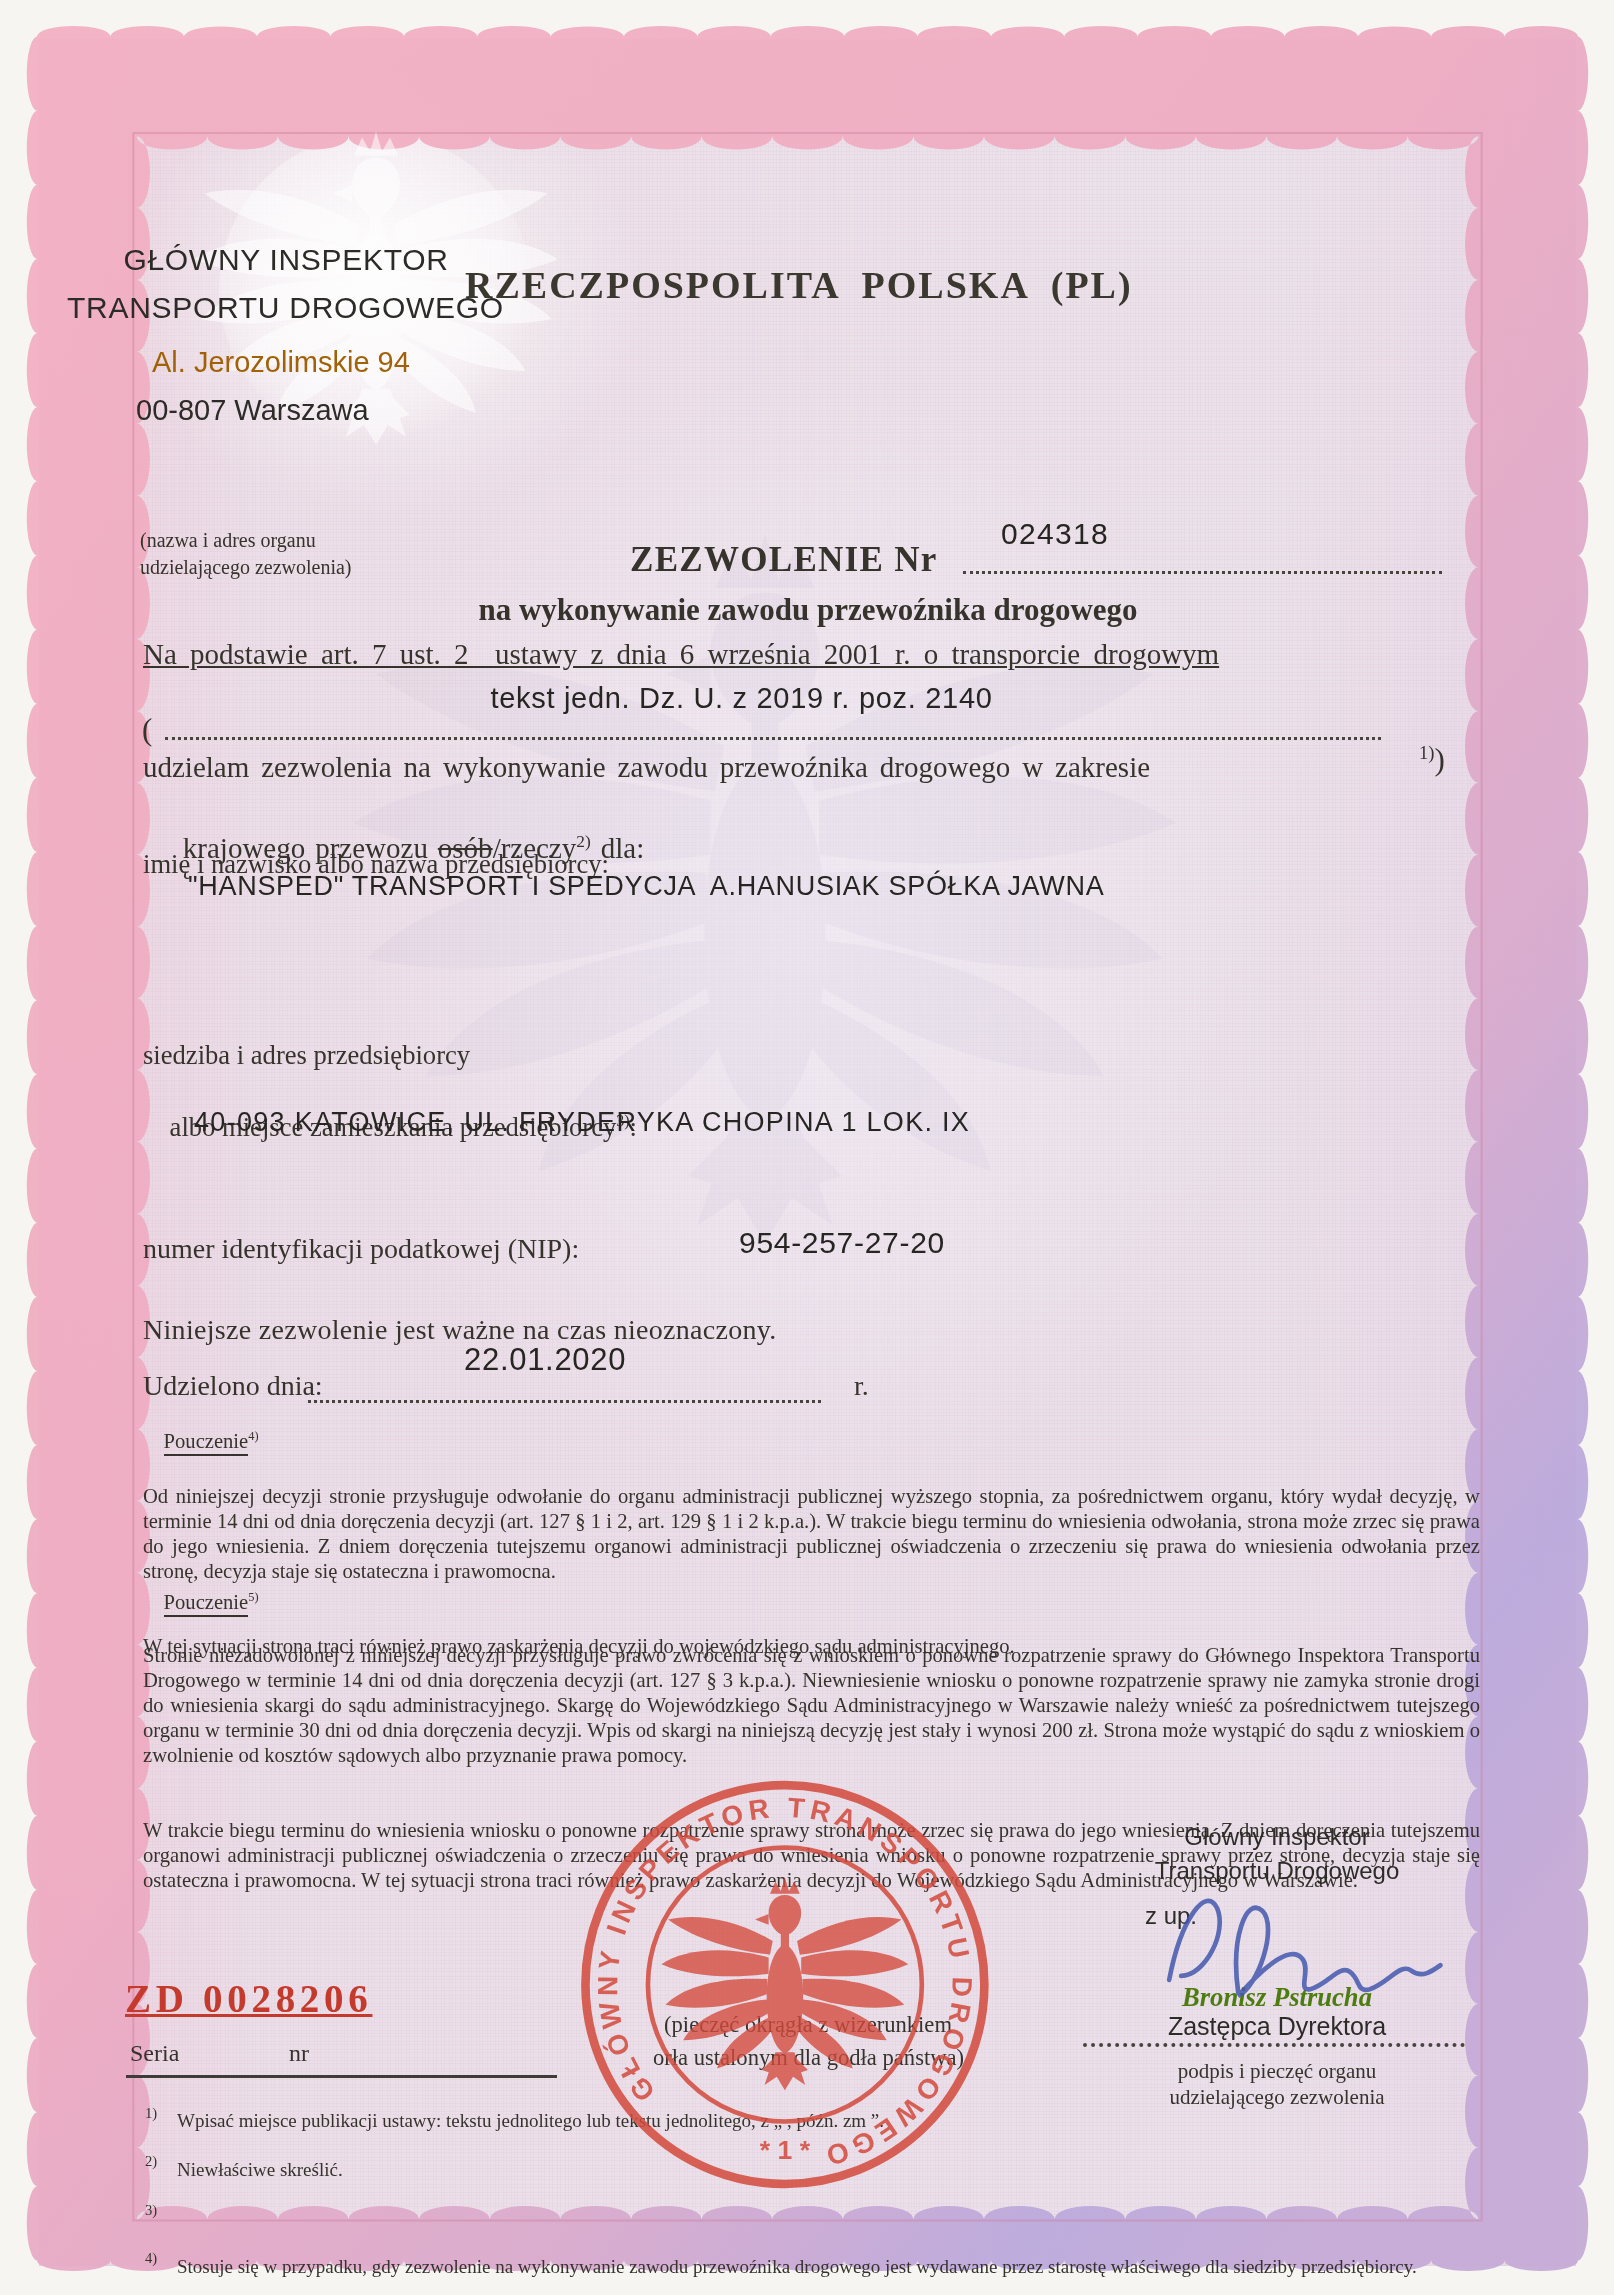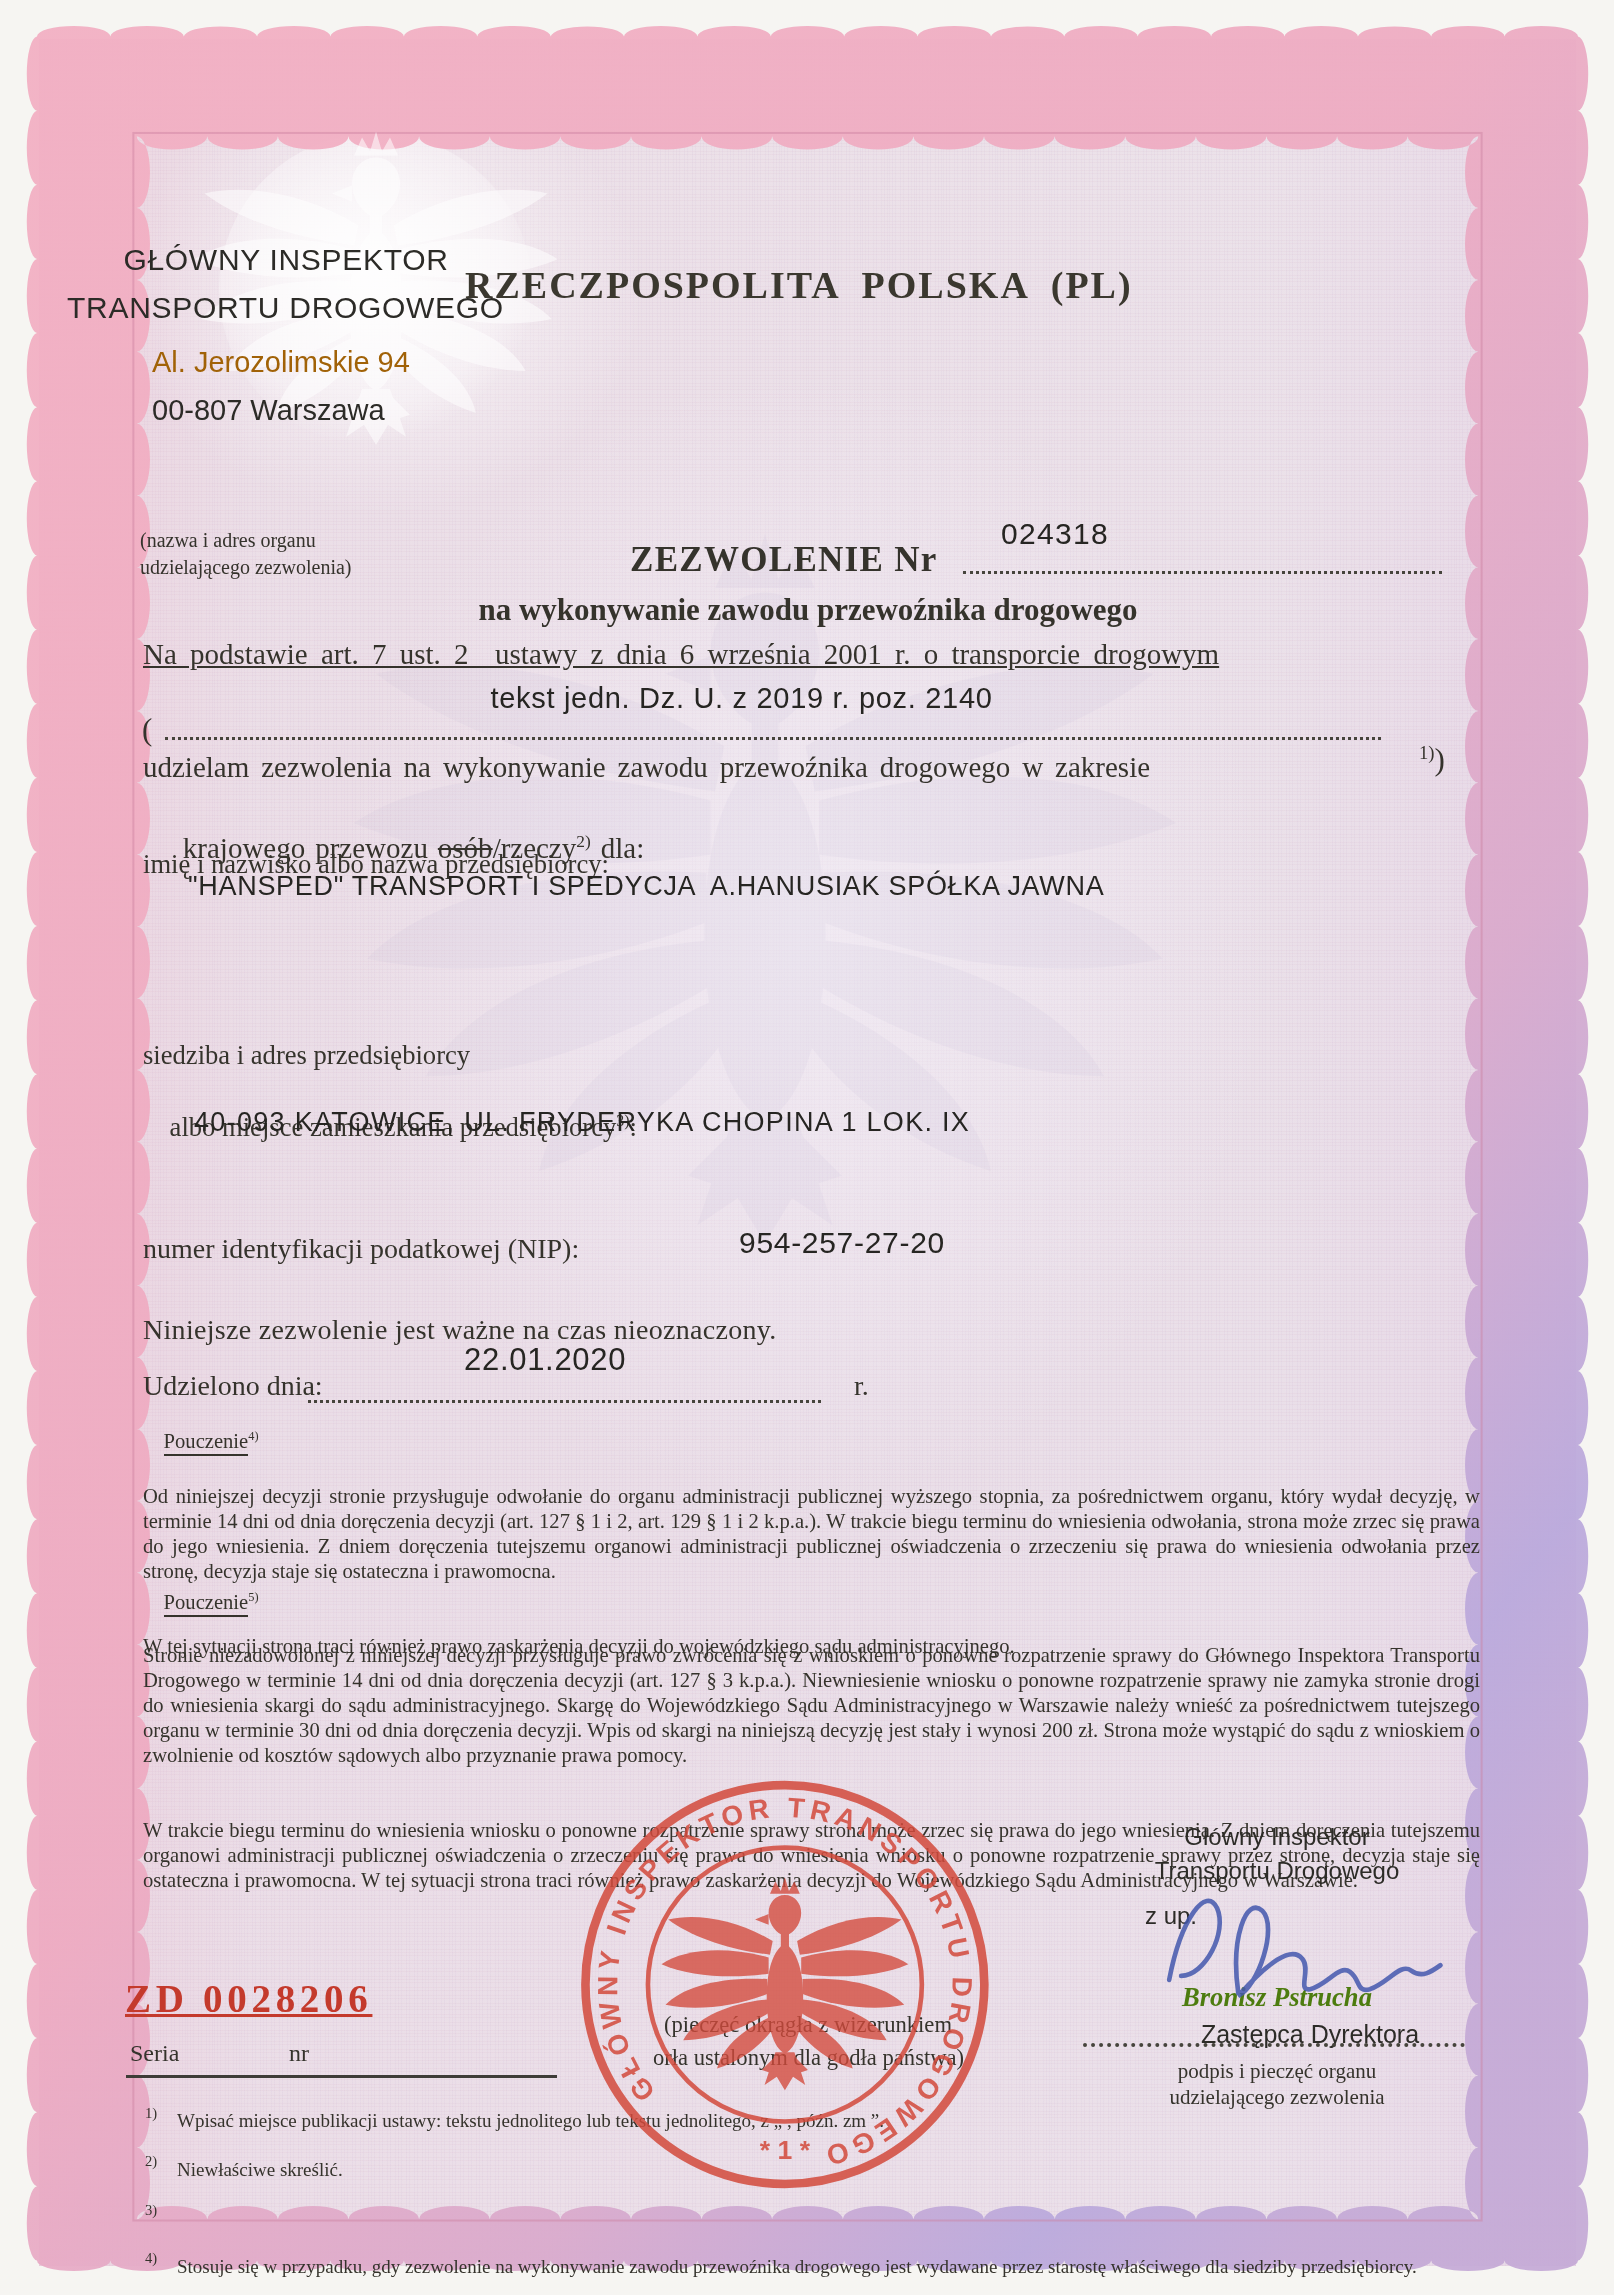--- a/index.html
+++ b/index.html
@@ -72,21 +72,21 @@
     </defs>
     <path id="band" fill="url(#bandGrad)" fill-rule="evenodd" opacity="0.92" d="M55,55A55.2,16 0.0 0 1 165.4,55.0A55.2,16 0.0 0 1 275.8,55.0A55.2,16 0.0 0 1 386.1,55.0A55.2,16 0.0 0 1 496.5,55.0A55.2,16 0.0 0 1 606.9,55.0A55.2,16 0.0 0 1 717.3,55.0A55.2,16 0.0 0 1 827.7,55.0A55.2,16 0.0 0 1 938.0,55.0A55.2,16 0.0 0 1 1048.4,55.0A55.2,16 0.0 0 1 1158.8,55.0A55.2,16 0.0 0 1 1269.2,55.0A55.2,16 0.0 0 1 1379.6,55.0A55.2,16 0.0 0 1 1490.0,55.0A55.2,16 0.0 0 1 1600.3,55.0A55.2,16 0.0 0 1 1710.7,55.0A55.2,16 0.0 0 1 1821.1,55.0A55.2,16 0.0 0 1 1931.5,55.0A55.2,16 0.0 0 1 2041.9,55.0A55.2,16 0.0 0 1 2152.2,55.0A55.2,16 0.0 0 1 2262.6,55.0A55.2,16 0.0 0 1 2373.0,55.0A55.8,16 90.0 0 1 2373.0,166.5A55.8,16 90.0 0 1 2373.0,278.0A55.8,16 90.0 0 1 2373.0,389.5A55.8,16 90.0 0 1 2373.0,501.0A55.8,16 90.0 0 1 2373.0,612.5A55.8,16 90.0 0 1 2373.0,724.0A55.8,16 90.0 0 1 2373.0,835.5A55.8,16 90.0 0 1 2373.0,947.0A55.8,16 90.0 0 1 2373.0,1058.5A55.8,16 90.0 0 1 2373.0,1170.0A55.8,16 90.0 0 1 2373.0,1281.5A55.8,16 90.0 0 1 2373.0,1393.0A55.8,16 90.0 0 1 2373.0,1504.5A55.8,16 90.0 0 1 2373.0,1616.0A55.8,16 90.0 0 1 2373.0,1727.5A55.8,16 90.0 0 1 2373.0,1839.0A55.8,16 90.0 0 1 2373.0,1950.5A55.8,16 90.0 0 1 2373.0,2062.0A55.8,16 90.0 0 1 2373.0,2173.5A55.8,16 90.0 0 1 2373.0,2285.0A55.8,16 90.0 0 1 2373.0,2396.5A55.8,16 90.0 0 1 2373.0,2508.0A55.8,16 90.0 0 1 2373.0,2619.5A55.8,16 90.0 0 1 2373.0,2731.0A55.8,16 90.0 0 1 2373.0,2842.5A55.8,16 90.0 0 1 2373.0,2954.0A55.8,16 90.0 0 1 2373.0,3065.5A55.8,16 90.0 0 1 2373.0,3177.0A55.8,16 90.0 0 1 2373.0,3288.5A55.8,16 90.0 0 1 2373.0,3400.0A55.2,16 180.0 0 1 2262.6,3400.0A55.2,16 180.0 0 1 2152.2,3400.0A55.2,16 180.0 0 1 2041.9,3400.0A55.2,16 180.0 0 1 1931.5,3400.0A55.2,16 180.0 0 1 1821.1,3400.0A55.2,16 180.0 0 1 1710.7,3400.0A55.2,16 180.0 0 1 1600.3,3400.0A55.2,16 180.0 0 1 1490.0,3400.0A55.2,16 180.0 0 1 1379.6,3400.0A55.2,16 180.0 0 1 1269.2,3400.0A55.2,16 180.0 0 1 1158.8,3400.0A55.2,16 180.0 0 1 1048.4,3400.0A55.2,16 180.0 0 1 938.0,3400.0A55.2,16 180.0 0 1 827.7,3400.0A55.2,16 180.0 0 1 717.3,3400.0A55.2,16 180.0 0 1 606.9,3400.0A55.2,16 180.0 0 1 496.5,3400.0A55.2,16 180.0 0 1 386.1,3400.0A55.2,16 180.0 0 1 275.8,3400.0A55.2,16 180.0 0 1 165.4,3400.0A55.2,16 180.0 0 1 55.0,3400.0A55.8,16 -90.0 0 1 55.0,3288.5A55.8,16 -90.0 0 1 55.0,3177.0A55.8,16 -90.0 0 1 55.0,3065.5A55.8,16 -90.0 0 1 55.0,2954.0A55.8,16 -90.0 0 1 55.0,2842.5A55.8,16 -90.0 0 1 55.0,2731.0A55.8,16 -90.0 0 1 55.0,2619.5A55.8,16 -90.0 0 1 55.0,2508.0A55.8,16 -90.0 0 1 55.0,2396.5A55.8,16 -90.0 0 1 55.0,2285.0A55.8,16 -90.0 0 1 55.0,2173.5A55.8,16 -90.0 0 1 55.0,2062.0A55.8,16 -90.0 0 1 55.0,1950.5A55.8,16 -90.0 0 1 55.0,1839.0A55.8,16 -90.0 0 1 55.0,1727.5A55.8,16 -90.0 0 1 55.0,1616.0A55.8,16 -90.0 0 1 55.0,1504.5A55.8,16 -90.0 0 1 55.0,1393.0A55.8,16 -90.0 0 1 55.0,1281.5A55.8,16 -90.0 0 1 55.0,1170.0A55.8,16 -90.0 0 1 55.0,1058.5A55.8,16 -90.0 0 1 55.0,947.0A55.8,16 -90.0 0 1 55.0,835.5A55.8,16 -90.0 0 1 55.0,724.0A55.8,16 -90.0 0 1 55.0,612.5A55.8,16 -90.0 0 1 55.0,501.0A55.8,16 -90.0 0 1 55.0,389.5A55.8,16 -90.0 0 1 55.0,278.0A55.8,16 -90.0 0 1 55.0,166.5A55.8,16 -90.0 0 1 55.0,55.0Z M205,205A53.1,20 0.0 0 0 311.2,205.0A53.1,20 0.0 0 0 417.4,205.0A53.1,20 0.0 0 0 523.6,205.0A53.1,20 0.0 0 0 629.8,205.0A53.1,20 0.0 0 0 736.1,205.0A53.1,20 0.0 0 0 842.3,205.0A53.1,20 0.0 0 0 948.5,205.0A53.1,20 0.0 0 0 1054.7,205.0A53.1,20 0.0 0 0 1160.9,205.0A53.1,20 0.0 0 0 1267.1,205.0A53.1,20 0.0 0 0 1373.3,205.0A53.1,20 0.0 0 0 1479.5,205.0A53.1,20 0.0 0 0 1585.7,205.0A53.1,20 0.0 0 0 1691.9,205.0A53.1,20 0.0 0 0 1798.2,205.0A53.1,20 0.0 0 0 1904.4,205.0A53.1,20 0.0 0 0 2010.6,205.0A53.1,20 0.0 0 0 2116.8,205.0A53.1,20 0.0 0 0 2223.0,205.0A54.0,20 90.0 0 0 2223.0,313.0A54.0,20 90.0 0 0 2223.0,421.1A54.0,20 90.0 0 0 2223.0,529.1A54.0,20 90.0 0 0 2223.0,637.1A54.0,20 90.0 0 0 2223.0,745.2A54.0,20 90.0 0 0 2223.0,853.2A54.0,20 90.0 0 0 2223.0,961.2A54.0,20 90.0 0 0 2223.0,1069.3A54.0,20 90.0 0 0 2223.0,1177.3A54.0,20 90.0 0 0 2223.0,1285.3A54.0,20 90.0 0 0 2223.0,1393.4A54.0,20 90.0 0 0 2223.0,1501.4A54.0,20 90.0 0 0 2223.0,1609.4A54.0,20 90.0 0 0 2223.0,1717.5A54.0,20 90.0 0 0 2223.0,1825.5A54.0,20 90.0 0 0 2223.0,1933.6A54.0,20 90.0 0 0 2223.0,2041.6A54.0,20 90.0 0 0 2223.0,2149.6A54.0,20 90.0 0 0 2223.0,2257.7A54.0,20 90.0 0 0 2223.0,2365.7A54.0,20 90.0 0 0 2223.0,2473.7A54.0,20 90.0 0 0 2223.0,2581.8A54.0,20 90.0 0 0 2223.0,2689.8A54.0,20 90.0 0 0 2223.0,2797.8A54.0,20 90.0 0 0 2223.0,2905.9A54.0,20 90.0 0 0 2223.0,3013.9A54.0,20 90.0 0 0 2223.0,3121.9A54.0,20 90.0 0 0 2223.0,3230.0A54.0,20 90.0 0 0 2223.0,3338.0A53.1,20 180.0 0 0 2116.8,3338.0A53.1,20 180.0 0 0 2010.6,3338.0A53.1,20 180.0 0 0 1904.4,3338.0A53.1,20 180.0 0 0 1798.2,3338.0A53.1,20 180.0 0 0 1691.9,3338.0A53.1,20 180.0 0 0 1585.7,3338.0A53.1,20 180.0 0 0 1479.5,3338.0A53.1,20 180.0 0 0 1373.3,3338.0A53.1,20 180.0 0 0 1267.1,3338.0A53.1,20 180.0 0 0 1160.9,3338.0A53.1,20 180.0 0 0 1054.7,3338.0A53.1,20 180.0 0 0 948.5,3338.0A53.1,20 180.0 0 0 842.3,3338.0A53.1,20 180.0 0 0 736.1,3338.0A53.1,20 180.0 0 0 629.8,3338.0A53.1,20 180.0 0 0 523.6,3338.0A53.1,20 180.0 0 0 417.4,3338.0A53.1,20 180.0 0 0 311.2,3338.0A53.1,20 180.0 0 0 205.0,3338.0A54.0,20 -90.0 0 0 205.0,3230.0A54.0,20 -90.0 0 0 205.0,3121.9A54.0,20 -90.0 0 0 205.0,3013.9A54.0,20 -90.0 0 0 205.0,2905.9A54.0,20 -90.0 0 0 205.0,2797.8A54.0,20 -90.0 0 0 205.0,2689.8A54.0,20 -90.0 0 0 205.0,2581.8A54.0,20 -90.0 0 0 205.0,2473.7A54.0,20 -90.0 0 0 205.0,2365.7A54.0,20 -90.0 0 0 205.0,2257.7A54.0,20 -90.0 0 0 205.0,2149.6A54.0,20 -90.0 0 0 205.0,2041.6A54.0,20 -90.0 0 0 205.0,1933.6A54.0,20 -90.0 0 0 205.0,1825.5A54.0,20 -90.0 0 0 205.0,1717.5A54.0,20 -90.0 0 0 205.0,1609.4A54.0,20 -90.0 0 0 205.0,1501.4A54.0,20 -90.0 0 0 205.0,1393.4A54.0,20 -90.0 0 0 205.0,1285.3A54.0,20 -90.0 0 0 205.0,1177.3A54.0,20 -90.0 0 0 205.0,1069.3A54.0,20 -90.0 0 0 205.0,961.2A54.0,20 -90.0 0 0 205.0,853.2A54.0,20 -90.0 0 0 205.0,745.2A54.0,20 -90.0 0 0 205.0,637.1A54.0,20 -90.0 0 0 205.0,529.1A54.0,20 -90.0 0 0 205.0,421.1A54.0,20 -90.0 0 0 205.0,313.0A54.0,20 -90.0 0 0 205.0,205.0Z"></path>
     <rect x="200" y="200" width="2028" height="3140" fill="none" stroke="rgba(204,128,160,0.45)" stroke-width="3"></rect>
     <use href="#eagle-shape" transform="translate(1150,1340) scale(3.4)" style="color:#8f84b8" opacity="0.05"></use>
     <use href="#eagle-shape" transform="translate(565,435) scale(1.5)" style="color:#ffffff" opacity="0.55"></use>
   </svg>
 
   <div class="txt sans ctr" style="left:100px;top:243px;width:372px;font-size:30px;letter-spacing:0.7px;color:#2c2b27;">GŁÓWNY INSPEKTOR</div>
   <div class="txt sans ctr" style="left:66px;top:291px;width:439px;font-size:30px;letter-spacing:0.7px;color:#2c2b27;">TRANSPORTU DROGOWEGO</div>
   <div class="txt sans" style="left:152px;top:346px;font-size:29px;color:#a16207;">Al. Jerozolimskie 94</div>
-  <div class="txt sans" style="left:152px;top:394px;font-size:29px;color:#2c2b27;">00-807 Warszawa</div>
+  <div class="txt sans" style="left:136px;top:394px;font-size:29px;color:#2c2b27;">00-807 Warszawa</div>
 
   <div class="txt serif b" style="left:465px;top:263px;font-size:38px;letter-spacing:2px;color:#3b382f;">RZECZPOSPOLITA  POLSKA  (PL)</div>
 
   <div class="txt serif" style="left:140px;top:529px;font-size:20px;">(nazwa i adres organu</div>
   <div class="txt serif" style="left:140px;top:556px;font-size:20px;">udzielającego zezwolenia)</div>
 
   <div class="txt serif b" style="left:630px;top:532px;font-size:35px;letter-spacing:1.3px;margin-top:8px;">ZEZWOLENIE Nr</div>
   <div class="txt sans typed" style="left:1001px;top:517px;font-size:30px;letter-spacing:1.3px;">024318</div>
   <div class="dots" style="left:963px;top:571px;width:479px;"></div>
 
@@ -140,21 +140,21 @@
   </div>
   <div class="txt serif para just" style="left:143px;top:1593px;">
     <div>Stronie niezadowolonej z niniejszej decyzji przysługuje prawo zwrócenia się z wnioskiem o ponowne rozpatrzenie sprawy do Głównego Inspektora Transportu Drogowego w terminie 14 dni od dnia doręczenia decyzji (art. 127 § 3 k.p.a.). Niewniesienie wniosku o ponowne rozpatrzenie sprawy nie zamyka stronie drogi do wniesienia skargi do sądu administracyjnego. Skargę do Wojewódzkiego Sądu Administracyjnego w Warszawie należy wnieść za pośrednictwem tutejszego organu w terminie 30 dni od dnia doręczenia decyzji. Wpis od skargi na niniejszą decyzję jest stały i wynosi 200 zł. Strona może wystąpić do sądu z wnioskiem o zwolnienie od kosztów sądowych albo przyznanie prawa pomocy.</div>
     <div>W trakcie biegu terminu do wniesienia wniosku o ponowne rozpatrzenie sprawy strona może zrzec się prawa do jego wniesienia. Z dniem doręczenia tutejszemu organowi administracji publicznej oświadczenia o zrzeczeniu się prawa do wniesienia wniosku o ponowne rozpatrzenie sprawy przez stronę, decyzja staje się ostateczna i prawomocna. W tej sytuacji strona traci również prawo zaskarżenia decyzji do Wojewódzkiego Sądu Administracyjnego w Warszawie.</div>
   </div>
 
   <div class="txt sans ctr" style="left:1091px;top:1823px;width:372px;font-size:24px;color:#2c2b27;">Główny Inspektor</div>
   <div class="txt sans ctr" style="left:1091px;top:1857px;width:372px;font-size:24px;color:#2c2b27;">Transportu Drogowego</div>
   <div class="txt sans" style="left:1145px;top:1902px;font-size:24px;color:#2c2b27;">z up.</div>
   <div class="txt serif ctr" style="left:1091px;top:1982px;width:372px;font-size:26.6px;font-style:italic;font-weight:bold;color:#4d7c0f;">Bronisz Pstrucha</div>
-  <div class="txt sans ctr" style="left:1124px;top:2012px;width:372px;font-size:25px;color:#2c2b27;margin-top:8px;">Zastępca Dyrektora</div>
+  <div class="txt sans ctr" style="left:1091px;top:2012px;width:372px;font-size:25px;color:#2c2b27;">Zastępca Dyrektora</div>
   <div class="dots dots-big" style="left:1083px;top:2043px;width:382px;"></div>
   <div class="txt serif ctr" style="left:1091px;top:2059px;width:372px;font-size:21px;">podpis i pieczęć organu</div>
   <div class="txt serif ctr" style="left:1091px;top:2085px;width:372px;font-size:21px;">udzielającego zezwolenia</div>
 
   <div class="txt serif ctr" style="left:642px;top:2012px;width:332px;font-size:22.6px;z-index:3;">(pieczęć okrągła z wizerunkiem</div>
   <div class="txt serif ctr" style="left:629px;top:2045px;width:359px;font-size:22.6px;z-index:3;">orła ustalonym dla godła państwa)</div>
 
   <div class="txt serif b red" style="left:125px;top:1976px;font-size:39px;letter-spacing:4.7px;text-decoration:underline;">ZD 0028206</div>
   <div class="txt serif" style="left:130px;top:2040px;font-size:24px;">Seria</div>
   <div class="txt serif" style="left:289px;top:2040px;font-size:24px;">nr</div>

